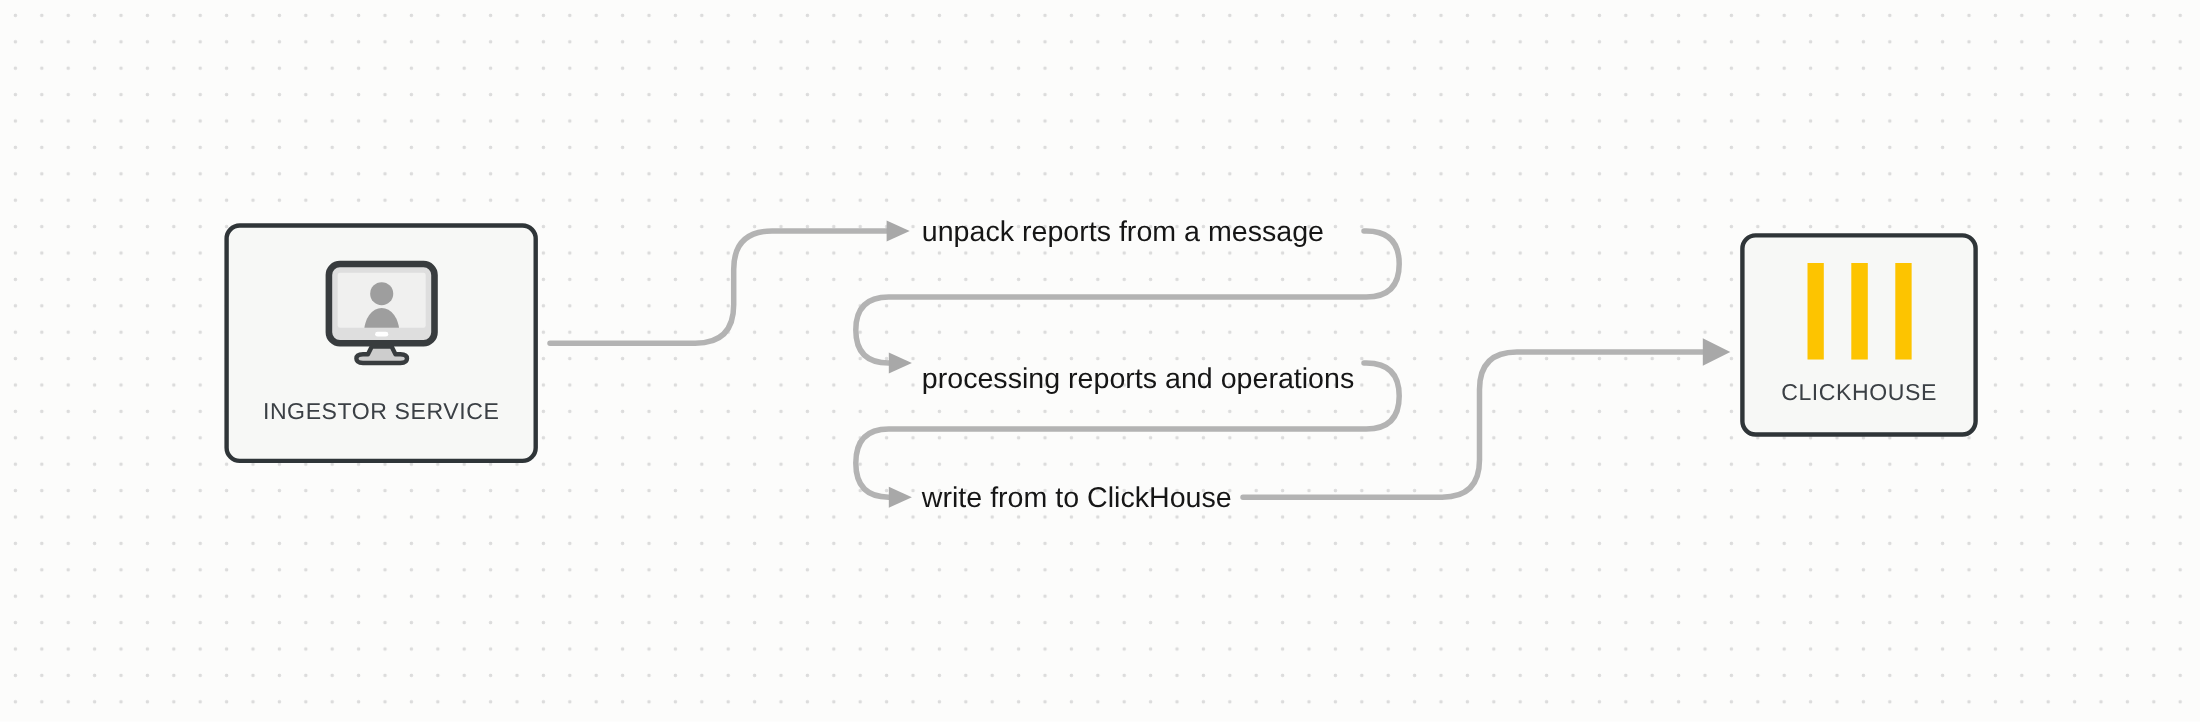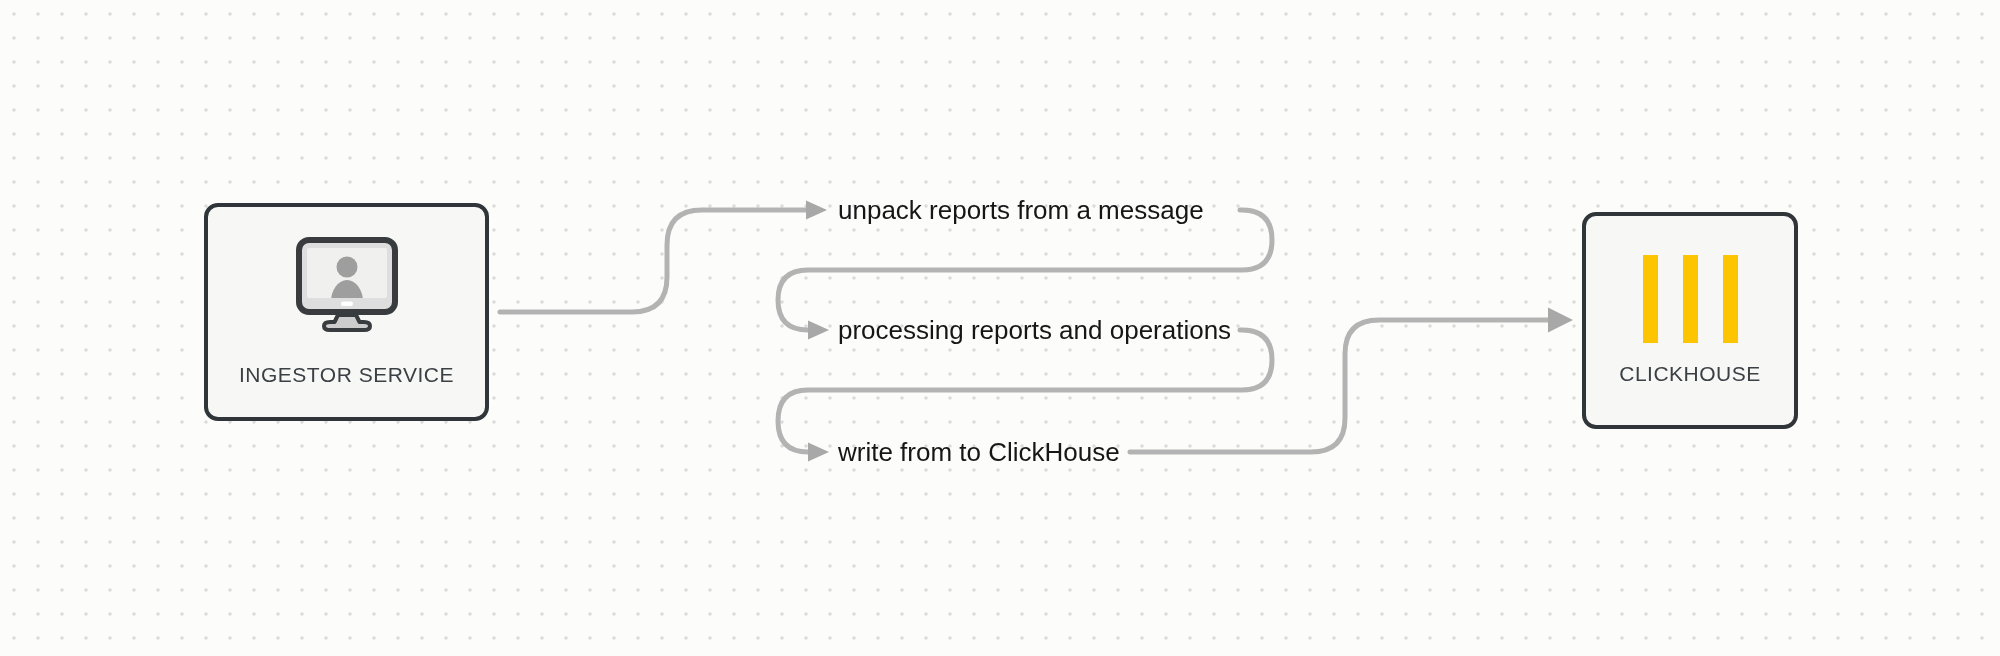--- a/index.html
+++ b/index.html
@@ -19,32 +19,32 @@
   .head{fill:var(--arrowhead,#a8a8a8);stroke:none;}
 
   .node{
     position:absolute;box-sizing:border-box;
     border:4px solid var(--node-border,#2f3538);
     background:var(--node-fill,#f7f8f6);
     border-radius:14px;
     display:flex;flex-direction:column;align-items:center;justify-content:center;
   }
   #node-ingestor{left:204px;top:203px;width:285px;height:218px;gap:28px;}
-  #node-clickhouse{left:1582px;top:212px;width:216px;height:217px;gap:18px;}
+  #node-clickhouse{left:1582px;top:212px;width:216px;height:185px;gap:18px;}
   .node-label{
     color:var(--node-label,#3b4045);
     font-size:21px;line-height:26px;letter-spacing:0.5px;white-space:nowrap;
   }
 
   .step{
     position:absolute;left:838px;height:33px;line-height:33px;
     color:var(--step-text,#161616);font-size:26px;white-space:nowrap;
   }
   #step-1{top:194px;}
-  #step-2{top:314px;}
+  #step-2{top:328px;}
   #step-3{top:436px;}
 
   .mon-frame{fill:var(--frame-fill,#dedede);stroke:var(--icon-dark,#383c3e);stroke-width:6px;}
   .mon-screen{fill:var(--screen-fill,#f0f0ef);}
   .mon-person{fill:var(--icon-gray,#9e9e9e);}
   .mon-pill{fill:#ffffff;}
   .mon-stand{fill:var(--icon-light,#cdcdcd);stroke:var(--icon-dark,#383c3e);stroke-width:4px;stroke-linejoin:round;}
   .ch-bar{fill:var(--clickhouse-yellow,#fdc400);}
 </style>
 </head>

